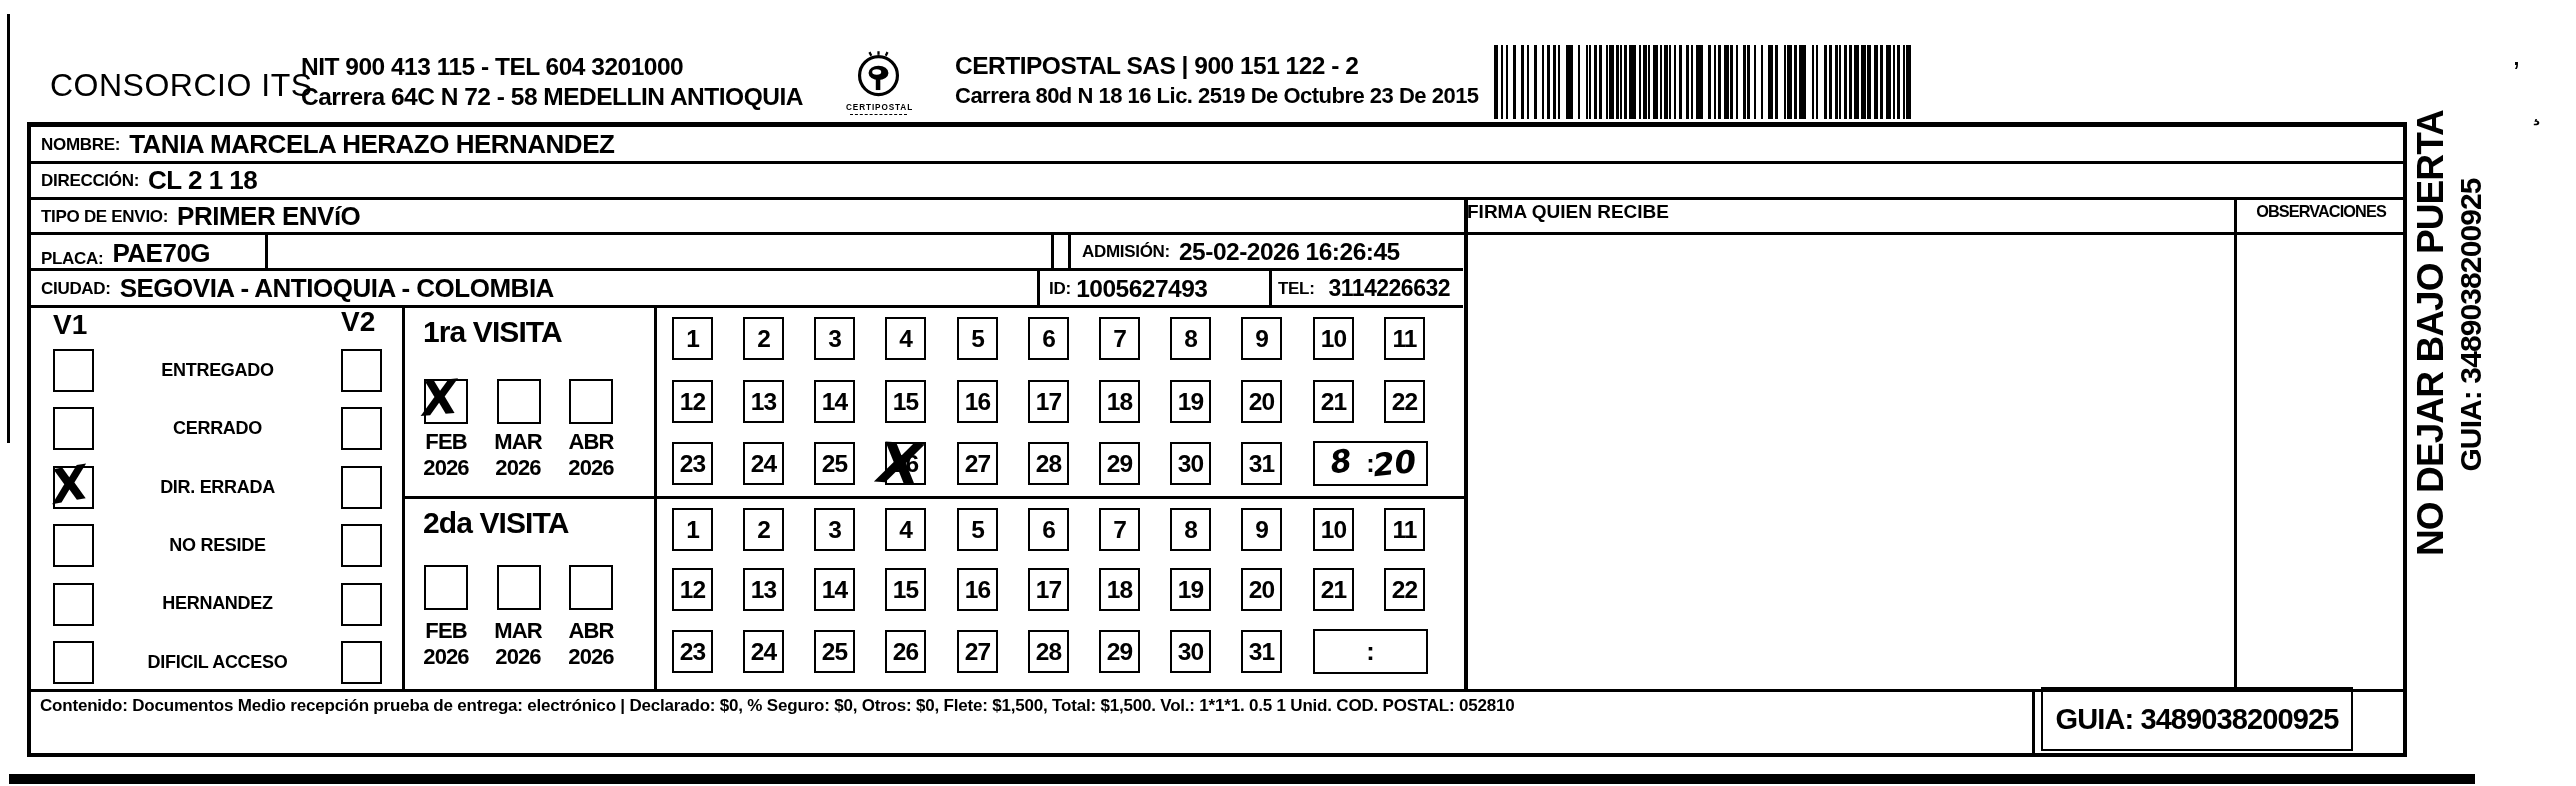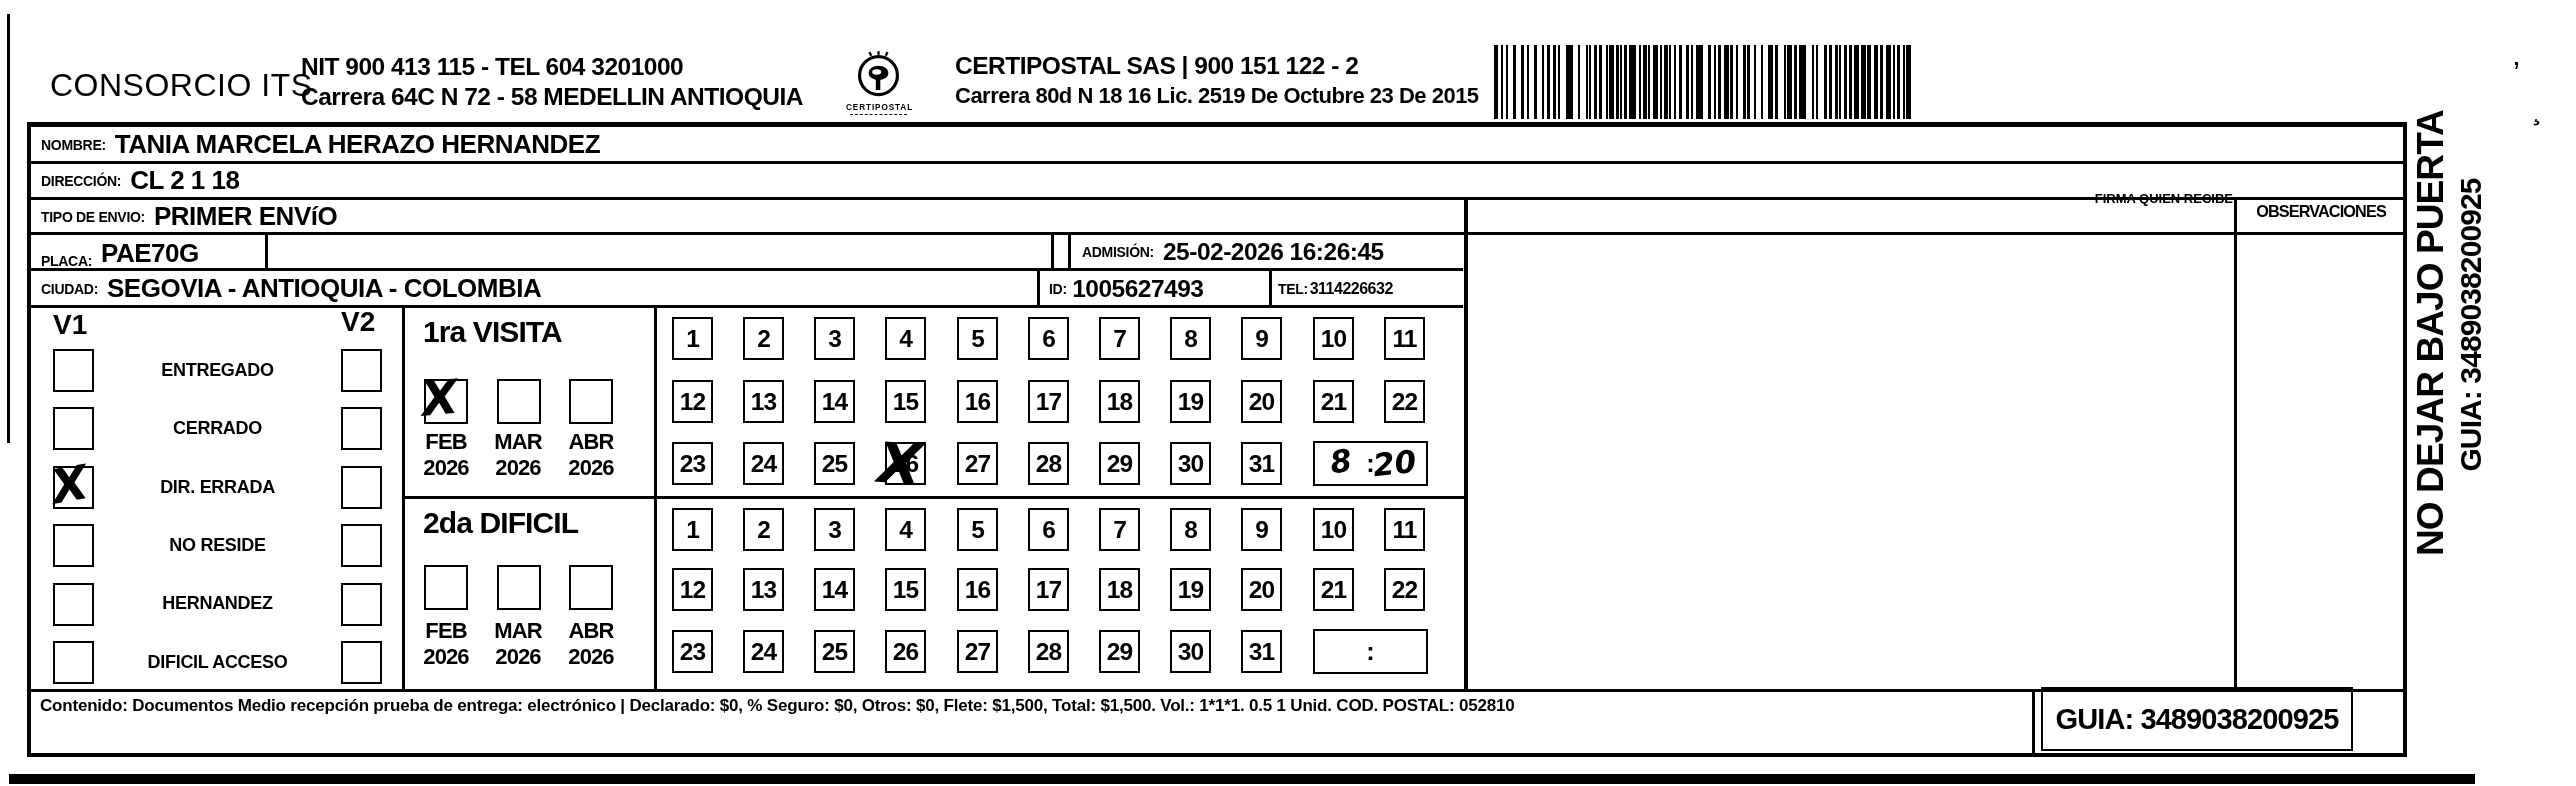--- a/index.html
+++ b/index.html
@@ -1,20 +1,20 @@
 <!DOCTYPE html>
 <html style="font-size:14.5px"><head>
 <meta charset="utf-8">
 <style>
   html,body{margin:0;padding:0;background:#e8e8e8;}
   #page{position:relative;width:2576px;height:786px;background:#fff;overflow:hidden;
         font-family:"Liberation Sans",sans-serif;color:#000;}
   .abs{position:absolute;}
   .ln{position:absolute;background:#000;}
-  .cell-label{font-weight:bold;font-size:14px;letter-spacing:-0.3px;}
+  .cell-label{font-weight:bold;font-size:17px;letter-spacing:-0.3px;}
   .cell-value{font-weight:600;font-size:26px;letter-spacing:-0.5px;white-space:nowrap;}
   .hdr-bold{font-weight:bold;font-size:24.5px;letter-spacing:-0.5px;line-height:30px;white-space:nowrap;}
   .row-flex{display:flex;align-items:center;gap:9px;white-space:nowrap;}
   .cb{position:absolute;border:2.7px solid #000;background:#fff;box-sizing:border-box;}
   .daycell{position:absolute;width:41px;height:43px;border:2.7px solid #000;box-sizing:border-box;
            display:flex;align-items:center;justify-content:center;
            font-weight:bold;font-size:24.5px;letter-spacing:-0.9px;background:#fff;}
   .timebox{position:absolute;border:2.7px solid #000;box-sizing:border-box;background:#fff;
            display:flex;align-items:center;justify-content:center;font-weight:bold;font-size:25.4px;}
   .xmark{position:absolute;left:-5.4px;top:-11px;width:100%;height:100%;
@@ -174,26 +174,26 @@
   <div class="abs row-flex" style="left:41px;top:271px;height:35px;">
     <span class="cell-label">CIUDAD:</span>
     <span class="cell-value">SEGOVIA - ANTIOQUIA - COLOMBIA</span>
   </div>
   <div class="abs row-flex" style="left:1049px;top:271px;height:35px;gap:5.4px;">
     <span class="cell-label">ID:</span>
     <span class="cell-value" style="font-size:24.5px;">1005627493</span>
   </div>
   <div class="abs row-flex" style="left:1278px;top:271px;height:35px;gap:1.8px;">
     <span class="cell-label">TEL:</span>
-    <span class="cell-value" style="font-size:16px;">3114226632</span>
+    <span class="cell-value" style="font-size:23px;margin-left:12px;">3114226632</span>
   </div>
 
   <div class="ln" style="left:1464px;top:197px;width:3.6px;height:495px;"></div>
   <div class="ln" style="left:2234px;top:197px;width:2.7px;height:495px;"></div>
-  <div class="abs" style="left:1467px;top:191px;width:766px;text-align:right;font-weight:bold;font-size:13px;">FIRMA QUIEN RECIBE</div>
+  <div class="abs" style="left:1467px;top:201px;width:766px;text-align:left;font-weight:bold;font-size:19px;">FIRMA QUIEN RECIBE</div>
   <div class="abs" style="left:2236px;top:202px;width:170px;text-align:center;font-weight:bold;font-size:16.3px;letter-spacing:-0.9px;">OBSERVACIONES</div>
   <div class="abs" style="left:1467px;top:235px;width:766px;height:454px;"></div>
   <div class="abs" style="left:2236px;top:235px;width:166px;height:454px;"></div>
 
   <div class="ln" style="left:402px;top:306px;width:2.7px;height:385px;"></div>
   <div class="ln" style="left:654px;top:306px;width:2.7px;height:385px;"></div>
   <div class="ln" style="left:402px;top:496px;width:1063px;height:2.7px;"></div>
 
   <div class="abs" style="left:53px;top:309px;font-weight:bold;font-size:28px;">V1</div>
   <div class="abs" style="left:341px;top:306px;font-weight:bold;font-size:28px;">V2</div>
@@ -214,21 +214,21 @@
       <div class="cb" style="left:341px;top:524px;width:41px;height:43px;"></div>
       <div class="cb" style="left:53px;top:583px;width:41px;height:43px;"></div>
       <div class="statuslabel" style="left:95px;top:593px;">HERNANDEZ</div>
       <div class="cb" style="left:341px;top:583px;width:41px;height:43px;"></div>
       <div class="cb" style="left:53px;top:641px;width:41px;height:43px;"></div>
       <div class="statuslabel" style="left:95px;top:652px;">DIFICIL ACCESO</div>
       <div class="cb" style="left:341px;top:641px;width:41px;height:43px;"></div>
     </div>
 
   <div class="vtitle" style="left:423px;top:315px;">1ra VISITA</div>
-  <div class="vtitle" style="left:423px;top:506px;">2da DIFICIL</div>
+  <div class="vtitle" style="left:423px;top:506px;">2da VISITA</div>
   <div id="months-panel">
       <div class="cb" style="left:424px;top:379px;width:44px;height:45px;">
         <span class="xmark" style="transform: rotate(-5deg);">X</span>
       </div>
       <div class="mlabel" style="left:419px;top:429px;">FEB</div>
       <div class="mlabel" style="left:419px;top:455px;">2026</div>
       <div class="cb" style="left:497px;top:379px;width:44px;height:45px;"></div>
       <div class="mlabel" style="left:491px;top:429px;">MAR</div>
       <div class="mlabel" style="left:491px;top:455px;">2026</div>
       <div class="cb" style="left:569px;top:379px;width:44px;height:45px;"></div>

